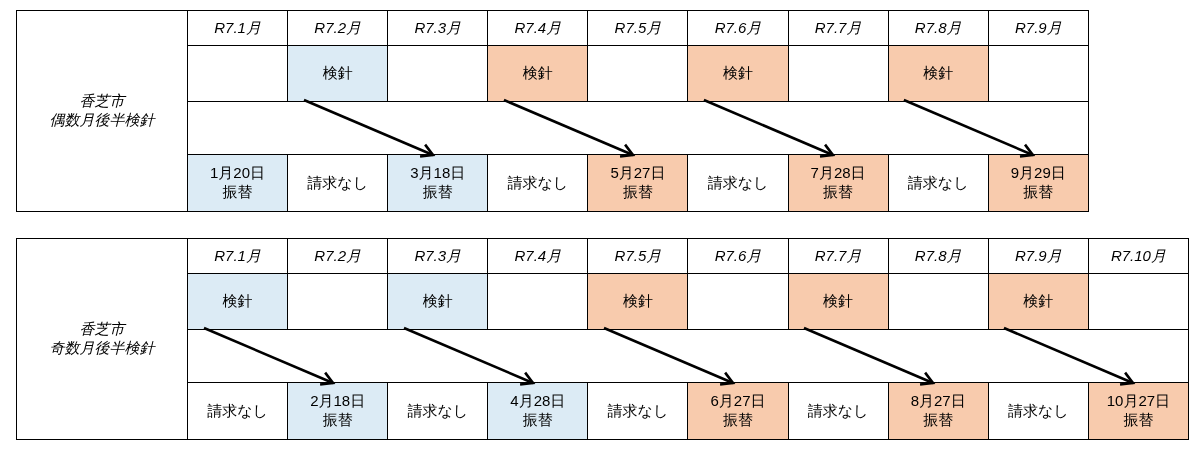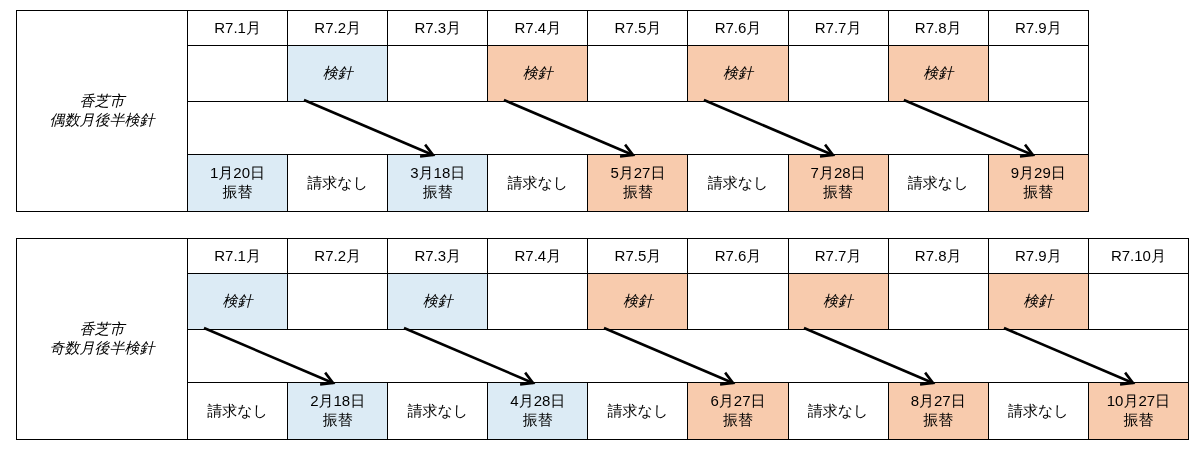--- a/index.html
+++ b/index.html
@@ -33,22 +33,22 @@
 
   
   .label-cell {
     width: 171px;
     font-size: 15px;
     line-height: 1.45;
     white-space: pre-line;
     font-style: italic;
   }
 
-  .month-cell   { height: 34px; }
-  .reading-row  td { height: 55px; font-style: italic; }
+  .month-cell   { height: 34px; font-style: italic; }
+  .reading-row  td { height: 55px; }
   .arrow-row    td { height: 52px; }
   .billing-row  td { height: 56px; }
 
   .fill-blue   { background: #dcebf5 !important; }
   .fill-orange { background: #f8cbad !important; }
 
   .cell-lines {
     display: flex;
     flex-direction: column;
     align-items: center;

